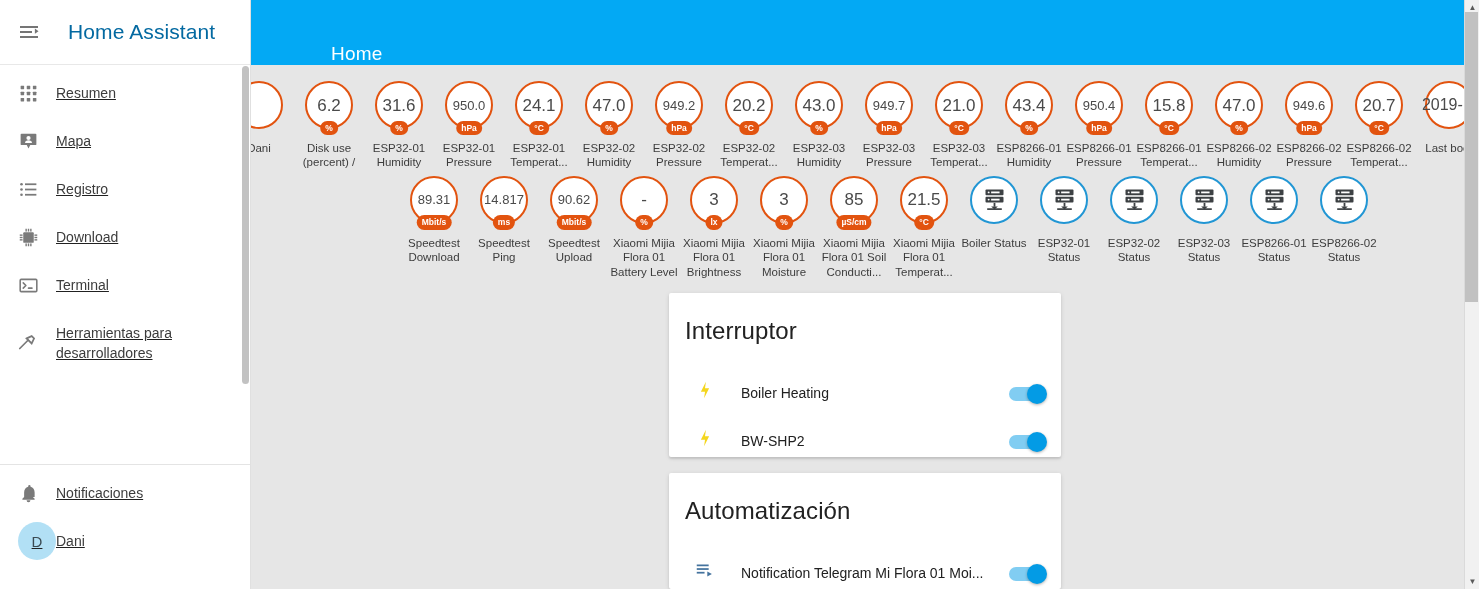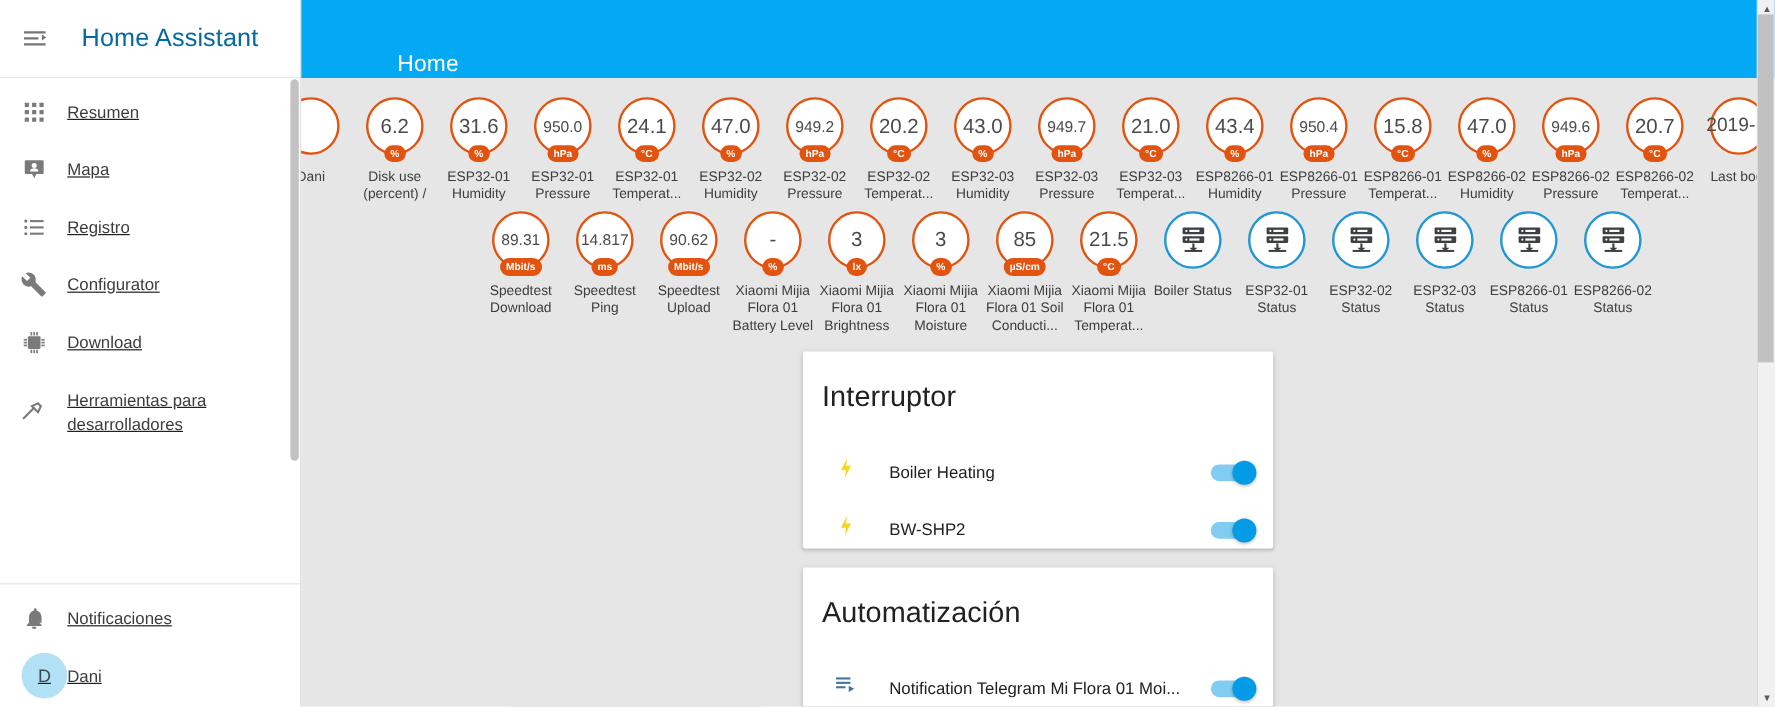--- a/index.html
+++ b/index.html
@@ -45,21 +45,21 @@
   .sb-item .ic {
     width: 56px; flex: 0 0 56px;
     display: flex; align-items: center; justify-content: center;
     color: #7a7a7a;
   }
   .sb-item .lbl {
     font-size: 14px; color: #3c3c3c; line-height: 1.45;
   }
   .sb-item.tall { min-height: 68px; }
   .sb-divider { height: 1px; background: #e4e4e4; margin: 6px 0 4px 0; }
-  .sb-bottom { flex: 0 0 auto; padding-bottom: 2px; }
+  .sb-bottom { flex: 0 0 auto; padding-bottom: 24px; }
   .avatar {
     width: 38px; height: 38px; border-radius: 50%;
     background: #b2e0f5; color: #3a4a52;
     display: flex; align-items: center; justify-content: center;
     font-size: 15px; margin-left: 9px;
   }
   .sb-track {
     position: absolute; right: 1px; top: 66px;
     width: 7px; height: 318px; background: #c2c2c2; border-radius: 4px;
   }
@@ -210,28 +210,20 @@
               <circle cx="4" cy="18" r="1.5"></circle>
             <rect x="8" y="5" width="13" height="2"></rect>
               <rect x="8" y="11" width="13" height="2"></rect>
               <rect x="8" y="17" width="13" height="2"></rect>
           </svg>
         </span>
         <span class="lbl">Registro</span>
       </div>
 
 
-      <div class="sb-item">
-        <span class="ic">
-          <svg width="22" height="22" viewBox="0 0 24 24" fill="#7a7a7a">
-            <path d="M22.7 19l-9.1-9.1c.9-2.3.4-5-1.5-6.9-2-2-5-2.4-7.4-1.3L9 6 6 9 1.6 4.7C.4 7.1.9 10.1 2.9 12.1c1.9 1.9 4.6 2.4 6.9 1.5l9.1 9.1c.4.4 1 .4 1.4 0l2.3-2.3c.5-.4.5-1.1.1-1.4z"></path>
-          </svg>
-        </span>
-        <span class="lbl">Configurator</span>
-      </div>
 
       <div class="sb-item">
         <span class="ic">
           <svg width="21" height="21" viewBox="0 0 24 24" fill="#7a7a7a">
             <rect x="6" y="6" width="12" height="12" rx="1"></rect>
             <rect x="8.5" y="2" width="1.6" height="3.2"></rect>
               <rect x="11.2" y="2" width="1.6" height="3.2"></rect>
               <rect x="13.9" y="2" width="1.6" height="3.2"></rect>
             <rect x="8.5" y="18.8" width="1.6" height="3.2"></rect>
               <rect x="11.2" y="18.8" width="1.6" height="3.2"></rect>
@@ -240,20 +232,30 @@
               <rect x="2" y="11.2" width="3.2" height="1.6"></rect>
               <rect x="2" y="13.9" width="3.2" height="1.6"></rect>
             <rect x="18.8" y="8.5" width="3.2" height="1.6"></rect>
               <rect x="18.8" y="11.2" width="3.2" height="1.6"></rect>
               <rect x="18.8" y="13.9" width="3.2" height="1.6"></rect>
           </svg>
         </span>
         <span class="lbl">Download</span>
       </div>
 
+      <div class="sb-item">
+        <span class="ic">
+          <svg width="21" height="21" viewBox="0 0 24 24" fill="none" stroke="#7a7a7a" stroke-width="1.8">
+            <rect x="2.5" y="5" width="19" height="14" rx="1.2"></rect>
+            <path d="M6 9l3 3-3 3" stroke-linecap="round" stroke-linejoin="round"></path>
+            <path d="M12 15h4" stroke-linecap="round"></path>
+          </svg>
+        </span>
+        <span class="lbl">Terminal</span>
+      </div>
 
       <div class="sb-item tall">
         <span class="ic">
           <svg width="22" height="22" viewBox="0 0 24 24" fill="none" stroke="#7a7a7a" stroke-width="1.9" stroke-linecap="round">
             <path d="M3 18L12 9"></path>
               <path d="M10.5 7l5.5-2.5 2.6 2.6L16 12.5z"></path>
           </svg>
         </span>
         <span class="lbl" style="width:150px">Herramientas para desarrolladores</span>
       </div>

